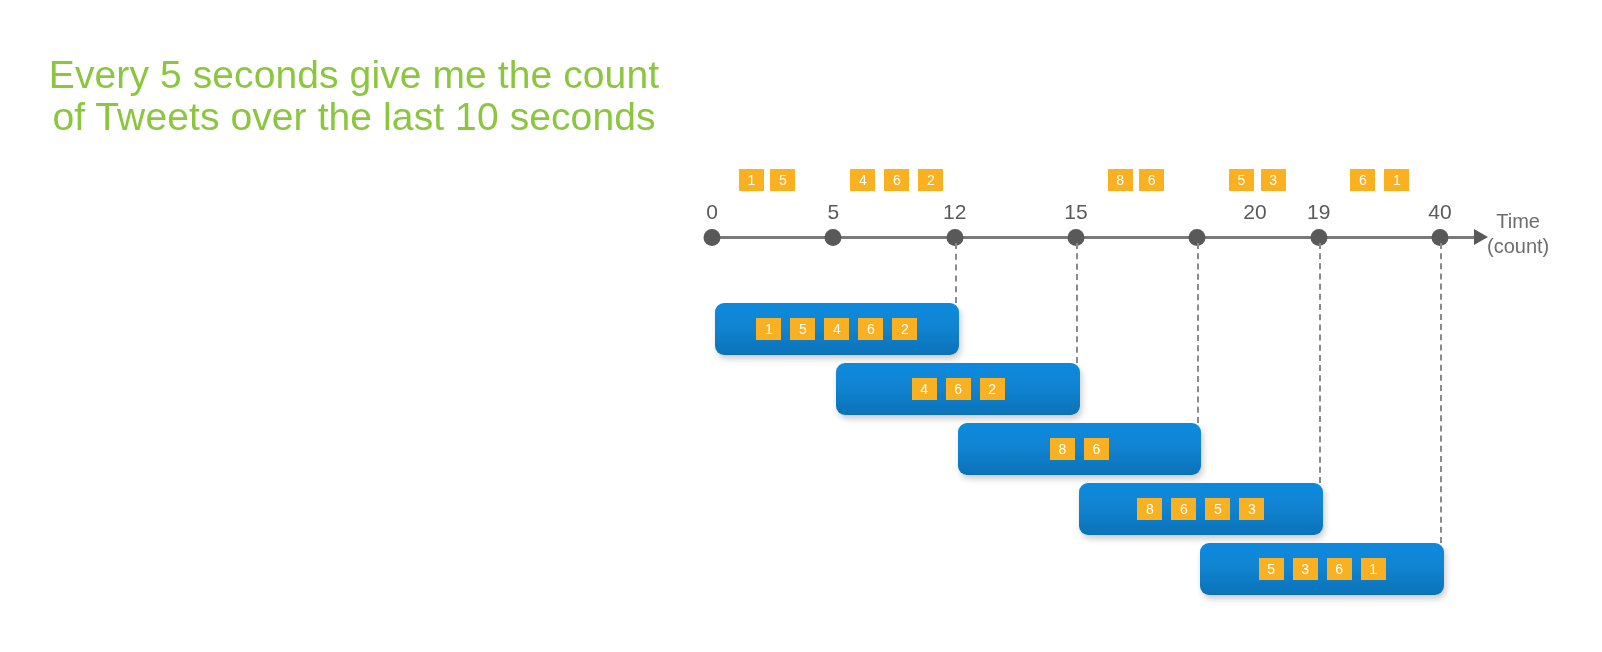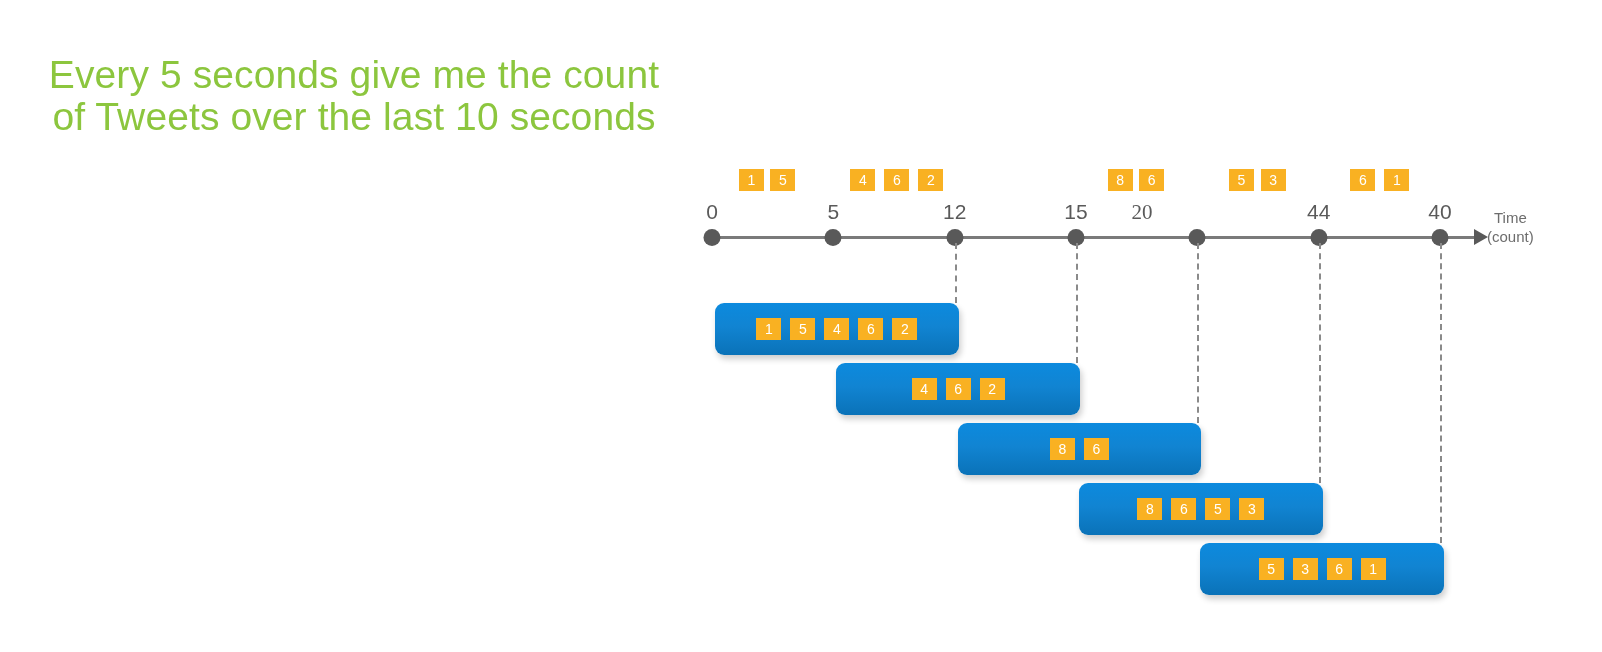--- a/index.html
+++ b/index.html
@@ -77,21 +77,21 @@
     width: 0;
     height: 0;
     border-top: 8px solid transparent;
     border-bottom: 8px solid transparent;
     border-left: 14px solid #595959;
   }
   .axis-label {
     position: absolute;
     left: 1487px;
     top: 209px;
-    font-size: 15px;
+    font-size: 20px;
     line-height: 1.25;
     color: #6d6d6d;
     white-space: nowrap;
   }
 
   .tick-dot {
     position: absolute;
     width: 17px;
     height: 17px;
     border-radius: 50%;
@@ -175,23 +175,23 @@
     <div id="ticks-layer">
         <div class="tick-dot" style="left: 712px;"></div>
         <div class="tick-label" style="left: 712px;">0</div>
         <div class="tick-dot" style="left: 833.333px;"></div>
         <div class="tick-label" style="left: 833.333px;">5</div>
         <div class="tick-dot" style="left: 954.667px;"></div>
         <div class="tick-label" style="left: 954.667px;">12</div>
         <div class="tick-dot" style="left: 1076px;"></div>
         <div class="tick-label" style="left: 1076px;">15</div>
         <div class="tick-dot" style="left: 1197.33px;"></div>
-        <div class="tick-label" style="left: 1142px; font-family: Liberation Serif, serif;">20</div>
+        <div class="tick-label" style="left: 1255px;">20</div>
         <div class="tick-dot" style="left: 1318.67px;"></div>
-        <div class="tick-label" style="left: 1318.67px;">44</div>
+        <div class="tick-label" style="left: 1318.67px;">19</div>
         <div class="tick-dot" style="left: 1440px;"></div>
         <div class="tick-label" style="left: 1440px;">40</div>
       </div>
     <div id="tweets-layer">
         <div class="tweet-tag" style="left: 738.827px;">1</div>
         <div class="tweet-tag" style="left: 770.373px;">5</div>
         <div class="tweet-tag" style="left: 850.453px;">4</div>
         <div class="tweet-tag" style="left: 884.427px;">6</div>
         <div class="tweet-tag" style="left: 918.4px;">2</div>
         <div class="tweet-tag" style="left: 1107.68px;">8</div>

